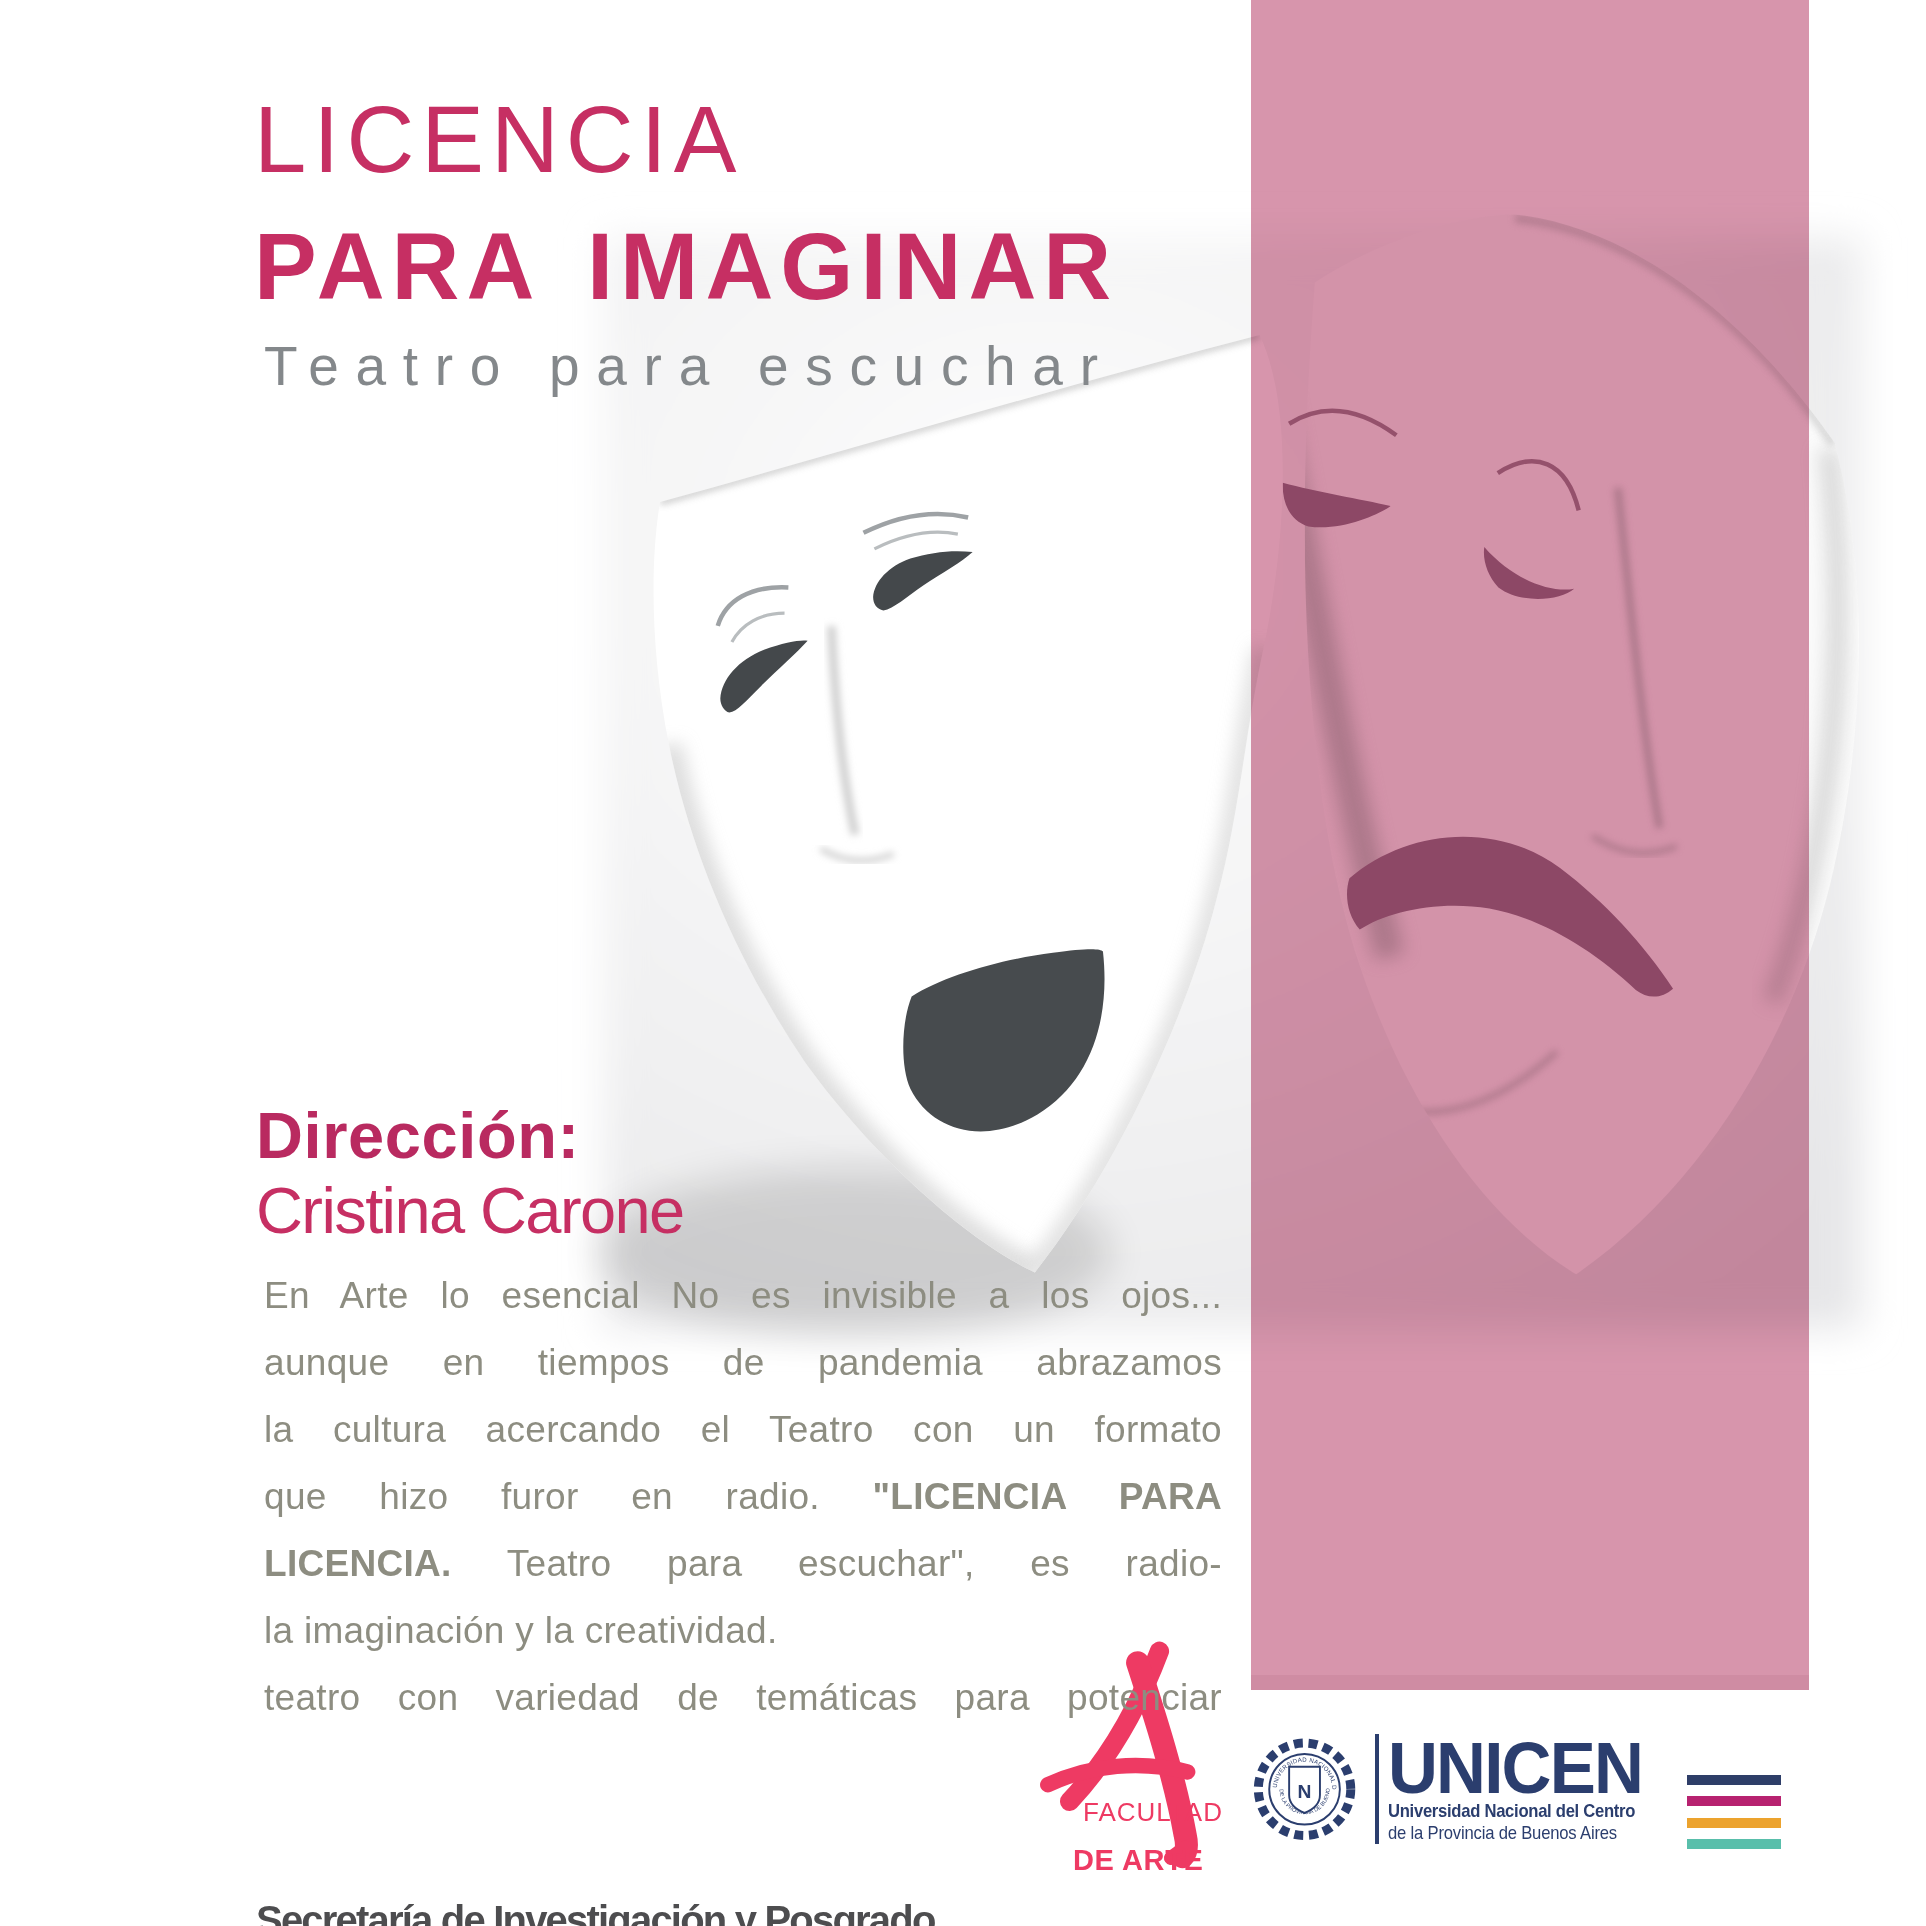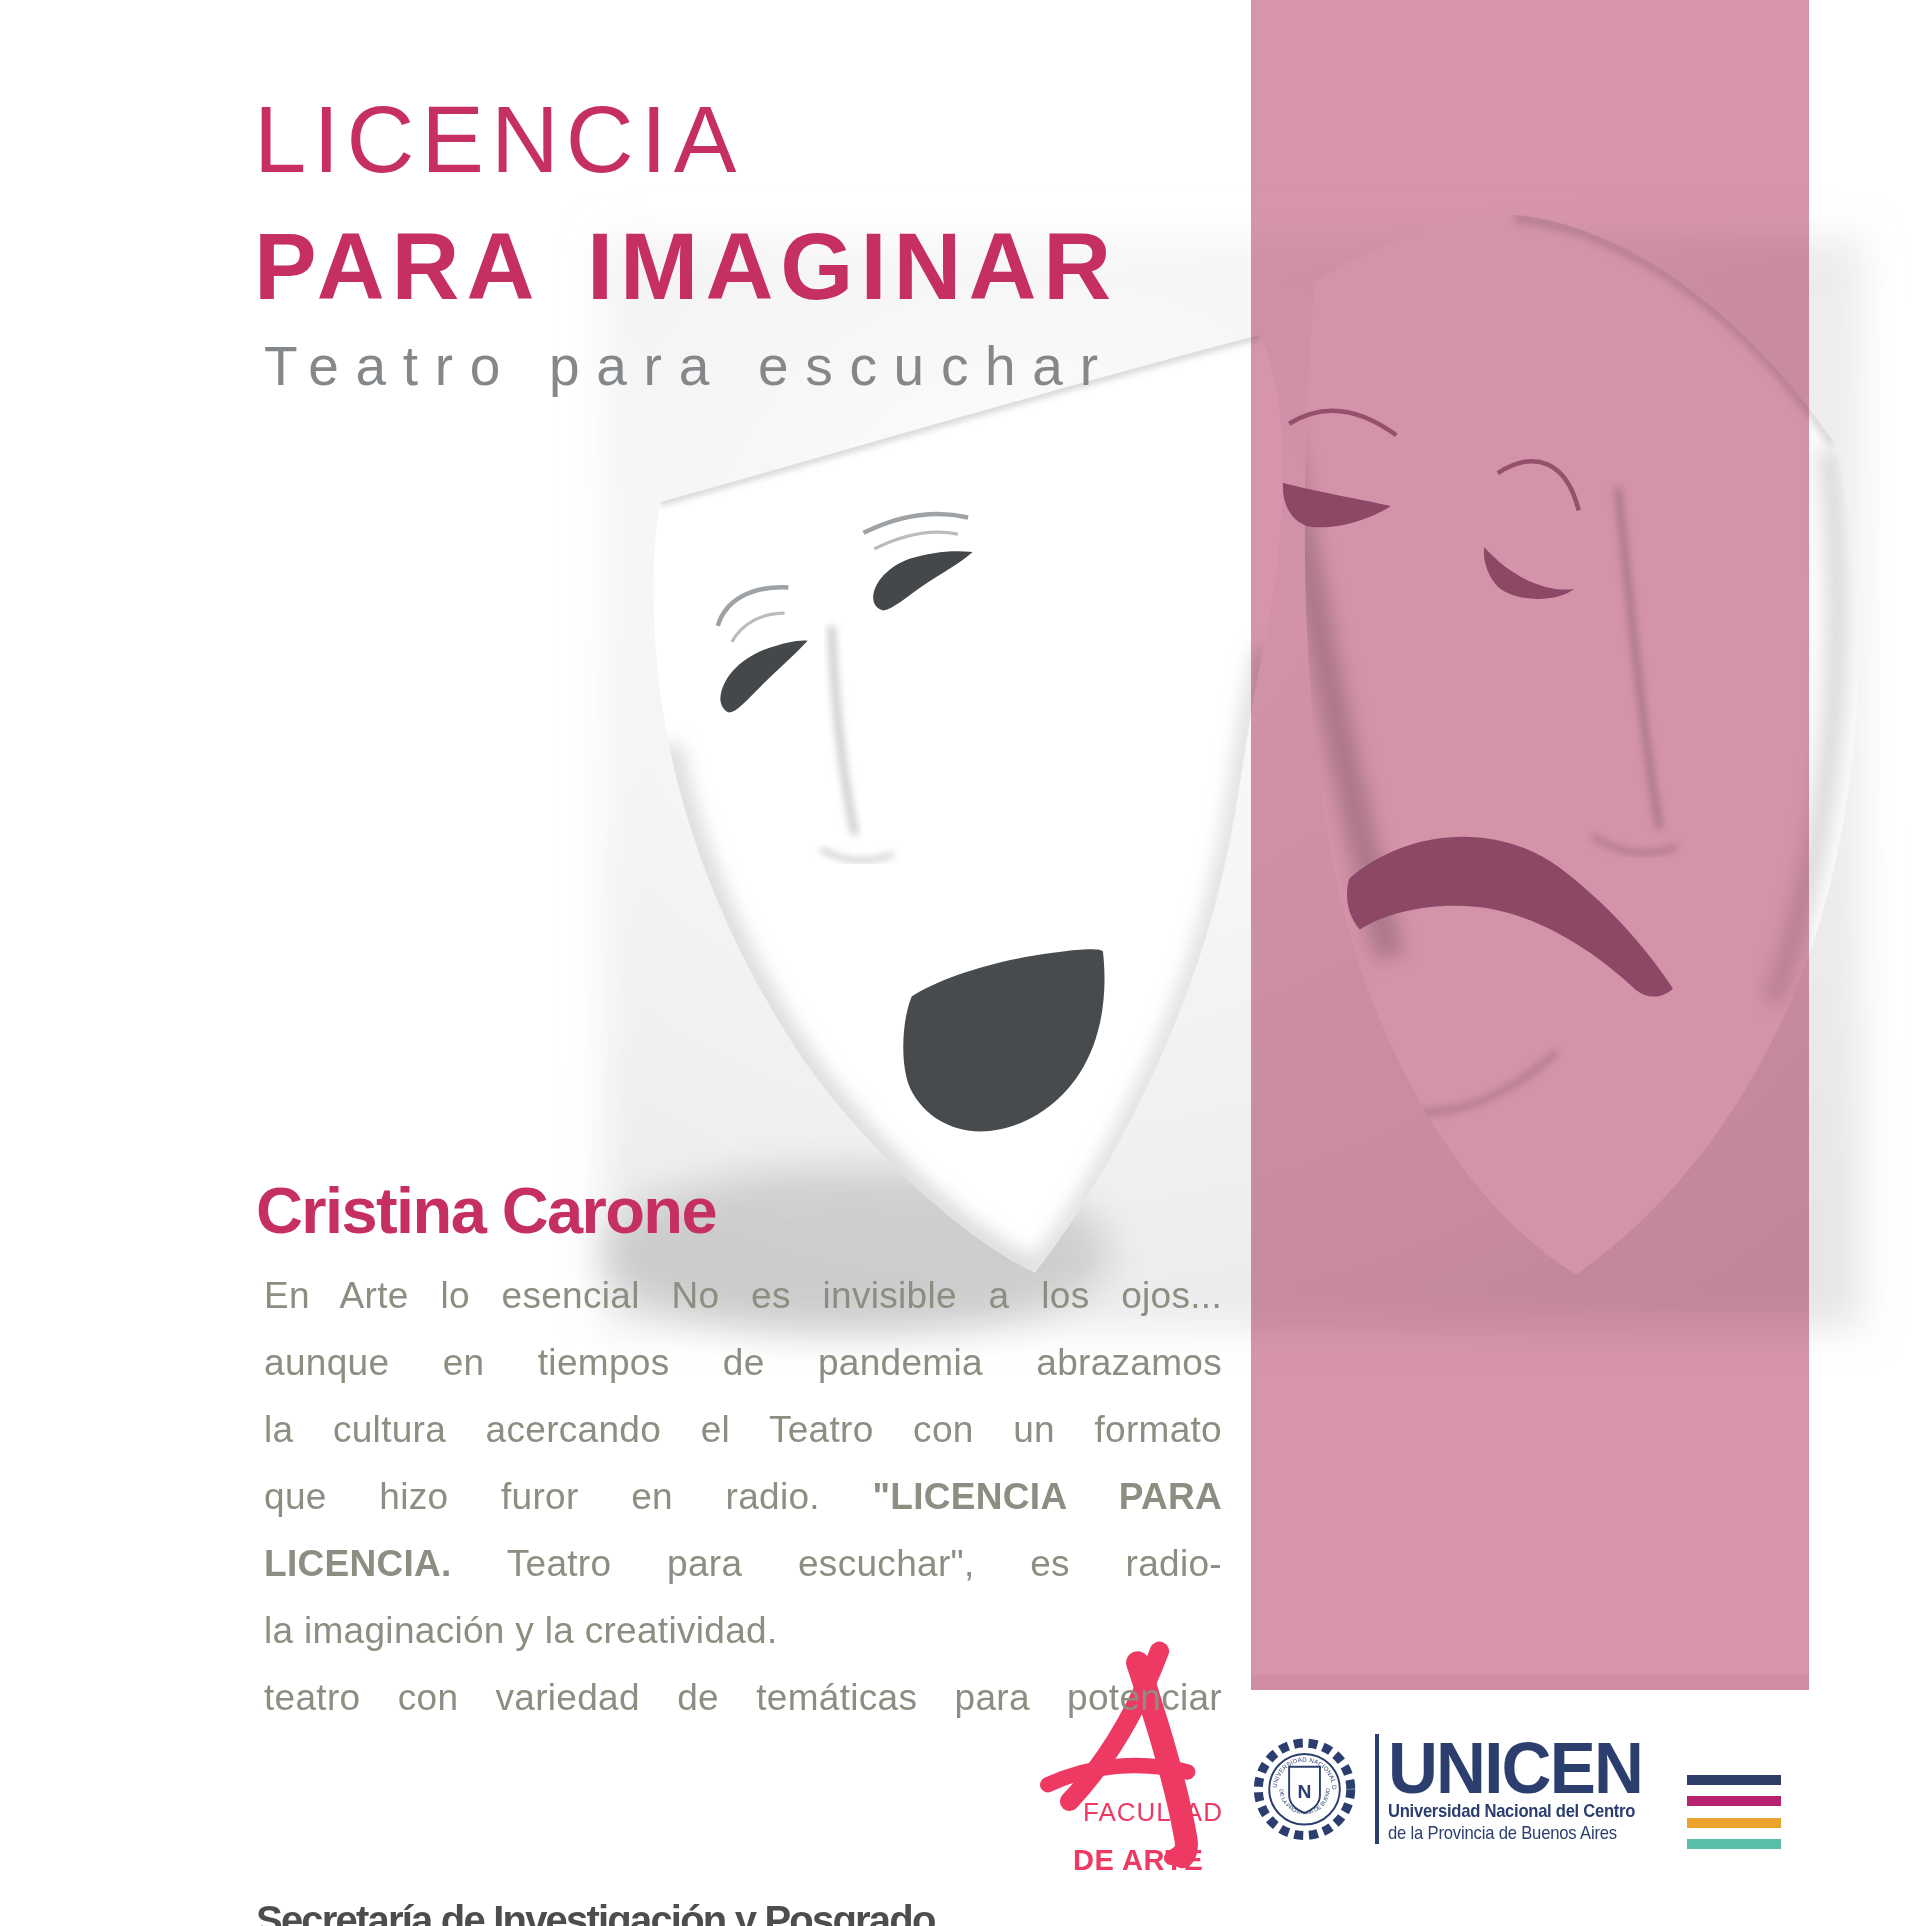--- a/index.html
+++ b/index.html
@@ -8,21 +8,21 @@
   .canvas *{box-sizing:border-box;}
   svg.scene{position:absolute;left:0;top:0;width:1926px;height:1926px;}
   .pink-band{position:absolute;left:1251px;top:0;width:558px;height:1690px;
              background:var(--band-pink,#d795ac);mix-blend-mode:multiply;}
   .band-strip{position:absolute;left:0;bottom:0;width:100%;height:15.4px;background:rgba(120,40,70,0.08);}
   .abs{position:absolute;}
   .title{color:var(--title-pink,#c62f63);font-size:94px;line-height:1;letter-spacing:7px;white-space:nowrap;}
   .title.l2{word-spacing:16px;font-weight:bold;}
   .subtitle{color:var(--subtitle-gray,#84888b);font-size:55px;line-height:1;letter-spacing:16.7px;white-space:nowrap;}
   .dir-label{color:var(--direction-pink,#b92a60);font-size:65px;font-weight:700;letter-spacing:0.6px;line-height:1;white-space:nowrap;}
-  .dir-name{color:var(--title-pink,#c62f63);font-size:65px;font-weight:700;letter-spacing:-1.6px;line-height:1;white-space:nowrap;}
+  .dir-name{color:var(--title-pink,#c62f63);font-size:65px;font-weight:400;letter-spacing:-1.6px;line-height:1;white-space:nowrap;}
   .body-par{width:958px;color:var(--body-gray,#8d8d81);font-size:37px;}
   .para-line{height:67px;line-height:67px;text-align:justify;text-align-last:justify;text-justify:inter-word;
              white-space:nowrap;letter-spacing:0.3px;}
   .para-line.last{text-align-last:left;}
   .para-line .b{font-weight:700;}
   .secretariat{color:var(--secretariat-gray,#4d4d4f);font-size:40px;font-weight:700;letter-spacing:-1.8px;white-space:nowrap;}
   .fac-l1{color:var(--facultad-pink,#ee3a63);font-size:26px;letter-spacing:1px;line-height:1;white-space:nowrap;margin-left:10px;}
   .fac-l2{color:var(--facultad-pink,#ee3a63);font-size:29px;font-weight:700;letter-spacing:0.6px;line-height:1;white-space:nowrap;}
   .unicen-acr{color:var(--navy,#2b3e6e);font-size:72px;font-weight:700;letter-spacing:-1.9px;line-height:1;
               transform:scaleX(0.96);transform-origin:left top;white-space:nowrap;}
@@ -126,20 +126,21 @@
   </svg>
 
   <div class="pink-band">
     <div class="band-strip"></div>
   </div>
 
   <div class="abs title" style="left:254px;top:93px;">LICENCIA</div>
   <div class="abs title l2" style="left:254px;top:220px;">PARA IMAGINAR</div>
   <div class="abs subtitle" style="left:264px;top:339px;">Teatro para escuchar</div>
 
+  <div class="abs dir-label" style="left:256px;top:1103px;">Dirección:</div>
   <div class="abs dir-name" style="left:256px;top:1178px;">Cristina Carone</div>
 
   <div class="abs body-par" style="left:264px;top:1262px;">
       <div class="para-line"><span>En Arte lo esencial No es invisible a los ojos...</span></div>
       <div class="para-line"><span>aunque en tiempos de pandemia abrazamos</span></div>
       <div class="para-line"><span>la cultura acercando el Teatro con un formato</span></div>
       <div class="para-line"><span>que hizo furor en radio. </span><span class="b">"LICENCIA PARA</span></div>
       <div class="para-line"><span class="b">LICENCIA.</span><span> Teatro para escuchar", es radio-</span></div>
       <div class="para-line last"><span>la imaginación y la creatividad.</span></div>
       <div class="para-line"><span>teatro con variedad de temáticas para potenciar</span></div>

